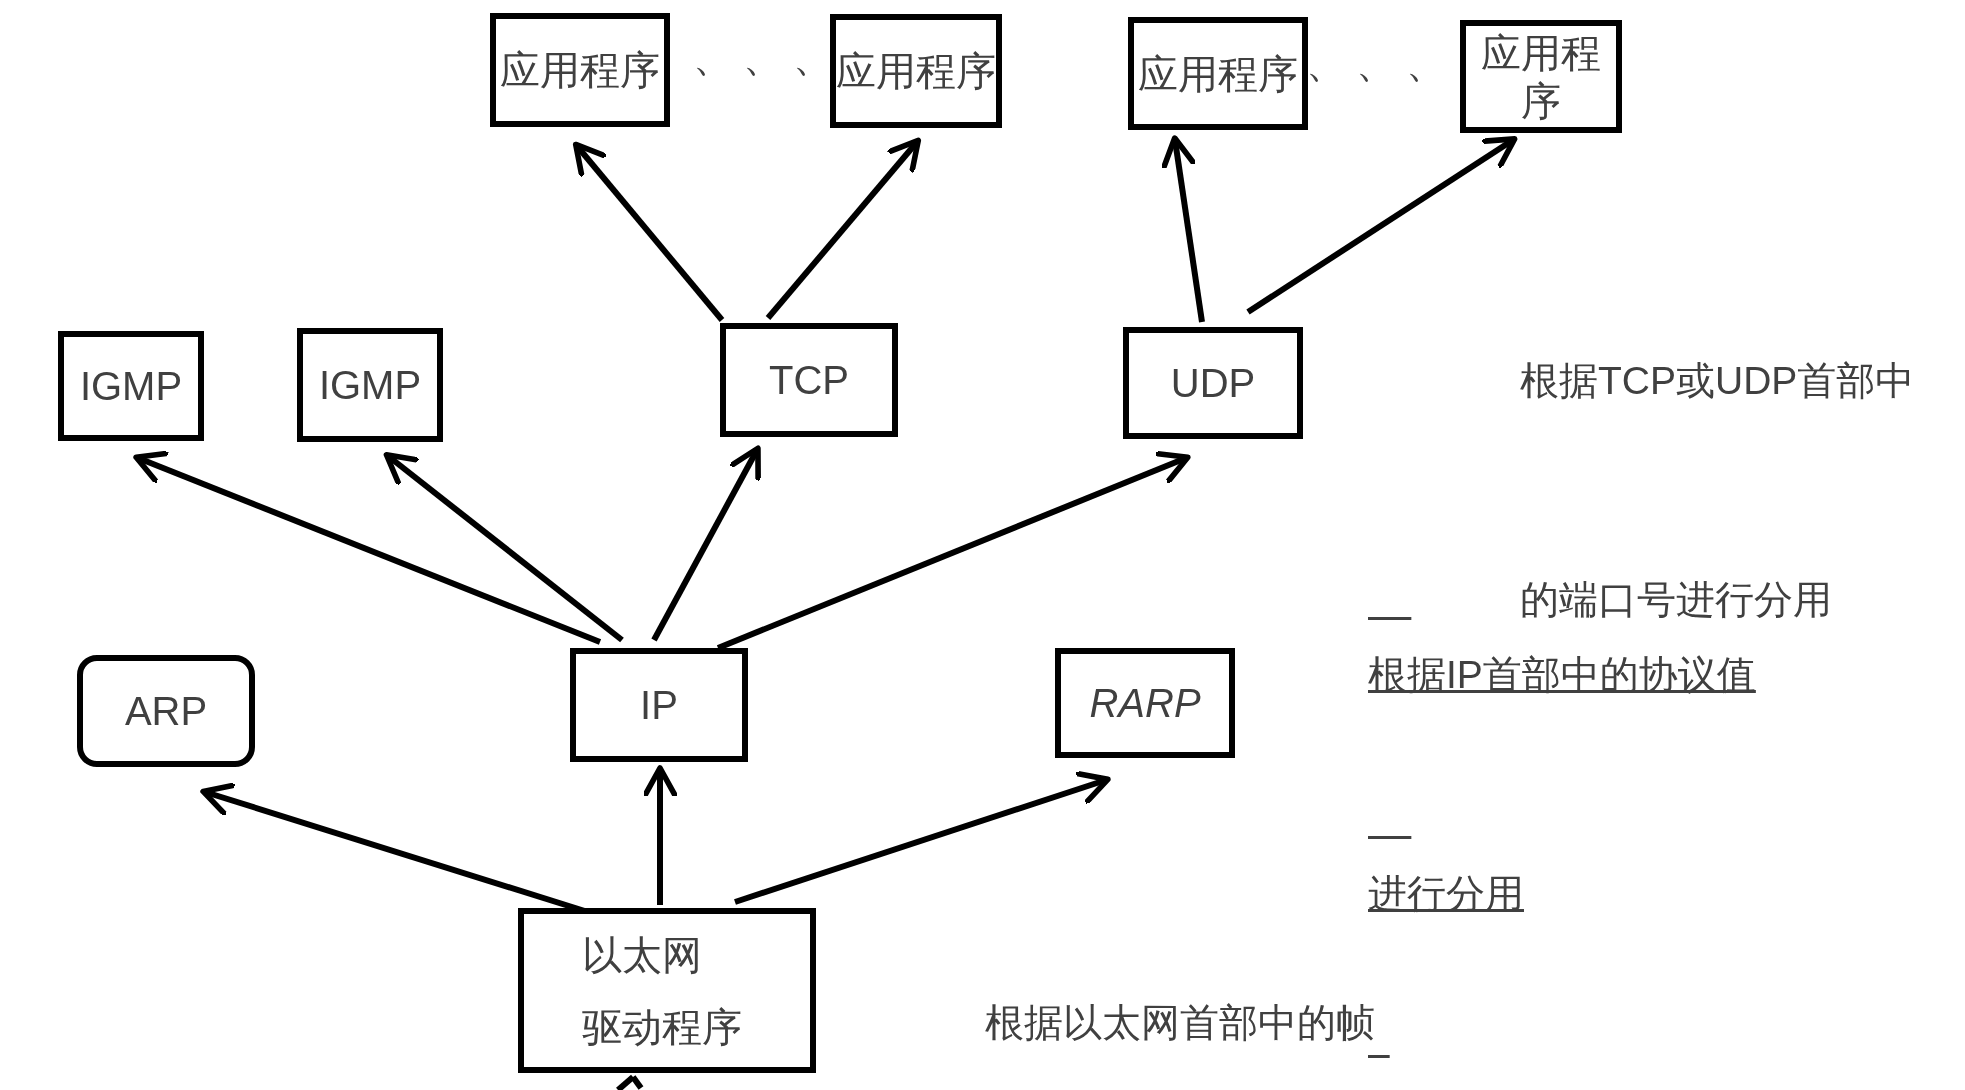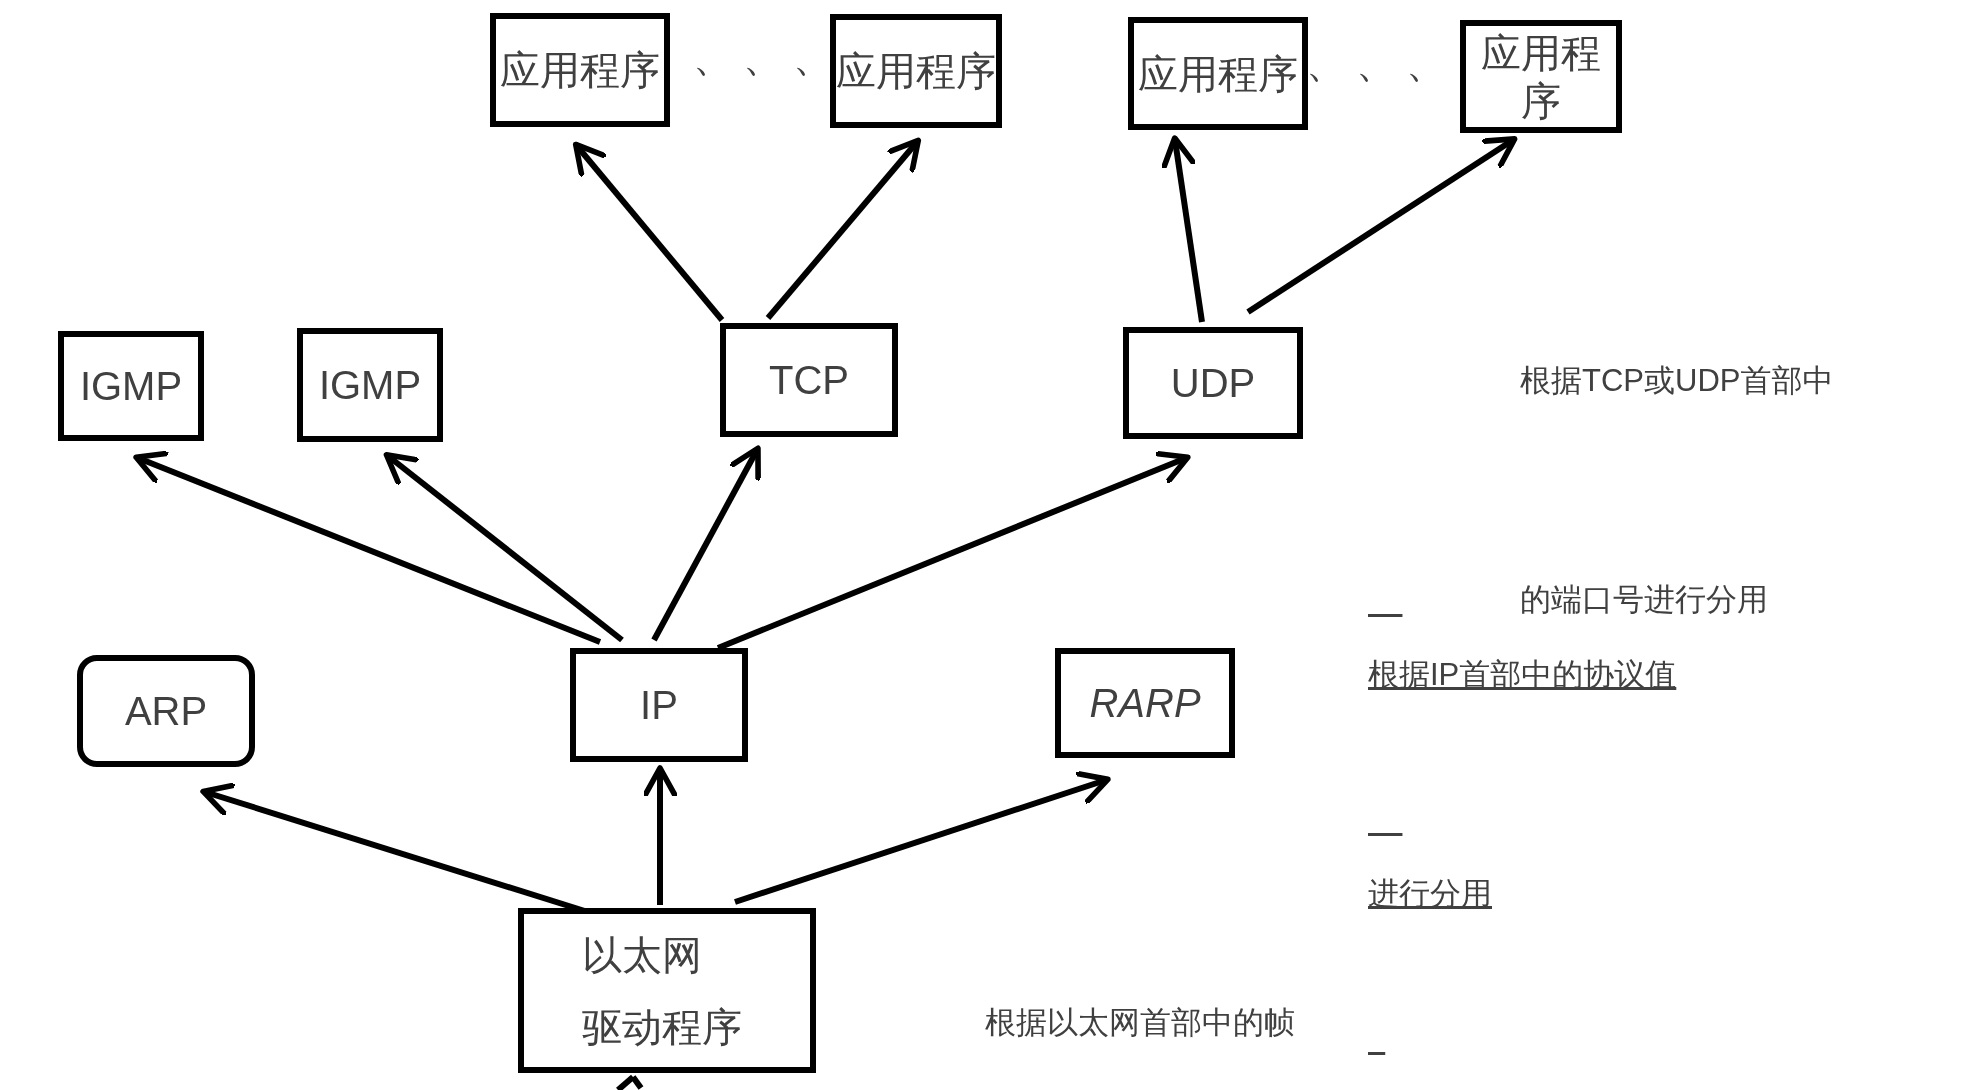--- a/index.html
+++ b/index.html
@@ -25,21 +25,21 @@
   }
   .box.left-text{
     justify-content:flex-start;
     text-align:left;
     padding-left:58px;
     line-height:1.8;
     margin-left:6px;
   }
   .annotation{
     position:absolute;
-    font-size:31px;
+    font-size:39px;
     line-height:73px;
     white-space:pre;
   }
   .ellipsis{
     position:absolute;
     font-size:40px;
     letter-spacing:10px;
     white-space:pre;
   }
 </style>

